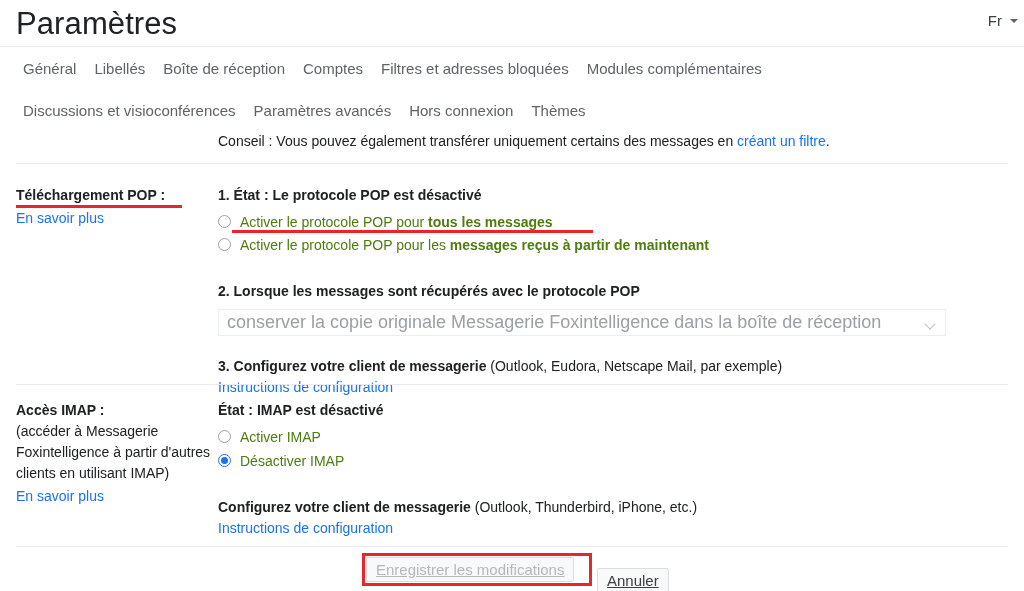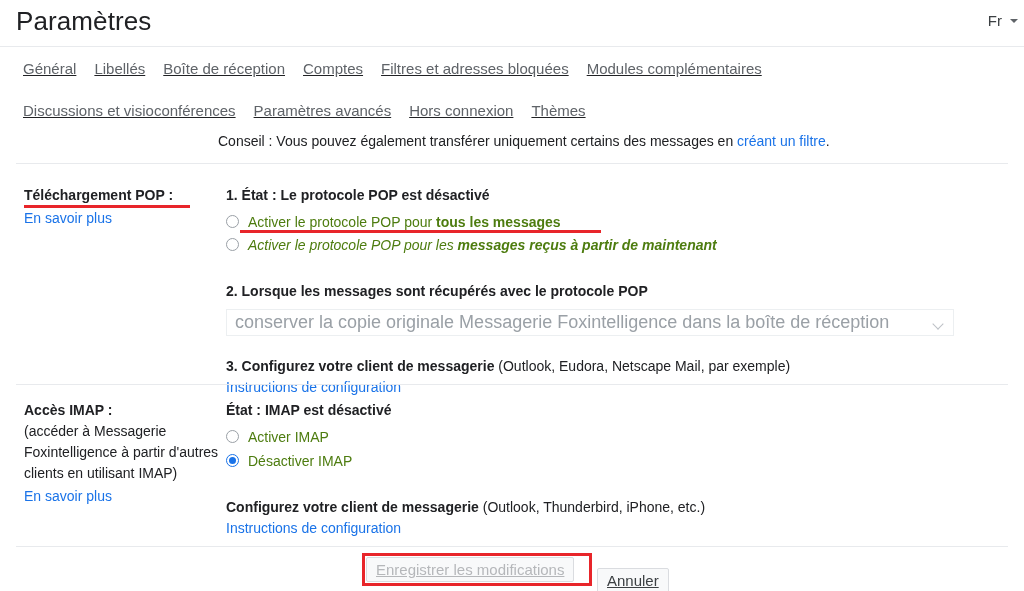--- a/index.html
+++ b/index.html
@@ -19,21 +19,21 @@
 
   
   .header {
     position: absolute;
     left: 0; top: 0; right: 0;
     height: 46px;
   }
   .page-title {
     position: absolute;
     left: 16px; top: 6px;
-    font-size: 26px;
+    font-size: 31px;
     font-weight: 400;
     color: #202124;
     letter-spacing: .1px;
     white-space: nowrap;
   }
   .lang-select {
     position: absolute;
     right: 6px; top: 12px;
     display: flex;
     align-items: center;
@@ -73,21 +73,21 @@
     font-size: 15px;
     color: #5f6368;
     white-space: nowrap;
     padding: 4px 9px;
     cursor: pointer;
     line-height: 20px;
   }
   .tab.active {
     color: #1a73e8;
   }
-  .tab-wrap { position: relative; display: inline-block; text-decoration: underline; }
+  .tab-wrap { position: relative; display: inline-block; }
   .tab-wrap.boxed::after {
     content: "";
     position: absolute;
     left: -2px; right: -2px;
     top: -8px; bottom: -10px;
     border: 3px solid #e8252a;
     pointer-events: none;
   }
 
   
@@ -116,21 +116,21 @@
   .hr {
     position: absolute;
     left: 16px; right: 16px;
     height: 1px;
     background: #e8eaed;
   }
 
   
   .section {
     position: absolute;
-    left: 8px; right: 0;
+    left: 0; right: 0;
   }
   .sec-label {
     position: absolute;
     left: 16px;
     width: 196px;
     font-size: 14px;
     line-height: 21px;
   }
   .sec-label .title {
     font-weight: bold;
@@ -300,21 +300,21 @@
 
       <div class="sec-body" style="top:10px;">
         <div class="head-line"><span>1. État :</span> <span>Le protocole POP est désactivé</span></div>
 
         <div style="position:relative; margin-top:6px;">
           <div class="radio-row">
             <span class="radio"></span>
             <span class="radio-label"><span>Activer le protocole POP pour </span><b>tous les messages</b></span>
           </div>
           <div class="red-underline" style="left:14px; top:19px; width:361px;"></div>
-          <div class="radio-row" style="margin-top:2px;font-style:italic;">
+          <div class="radio-row" style="margin-top:2px;">
             <span class="radio"></span>
             <span class="radio-label"><span>Activer le protocole POP pour les </span><b>messages reçus à partir de maintenant</b></span>
           </div>
         </div>
 
         <div class="head-line" style="margin-top:26px;">2. Lorsque les messages sont récupérés avec le protocole POP</div>
 
         <div class="sel" style="margin-top:8px;">
           <span>conserver la copie originale Messagerie Foxintelligence dans la boîte de réception</span>
           <span class="sel-caret"></span>

